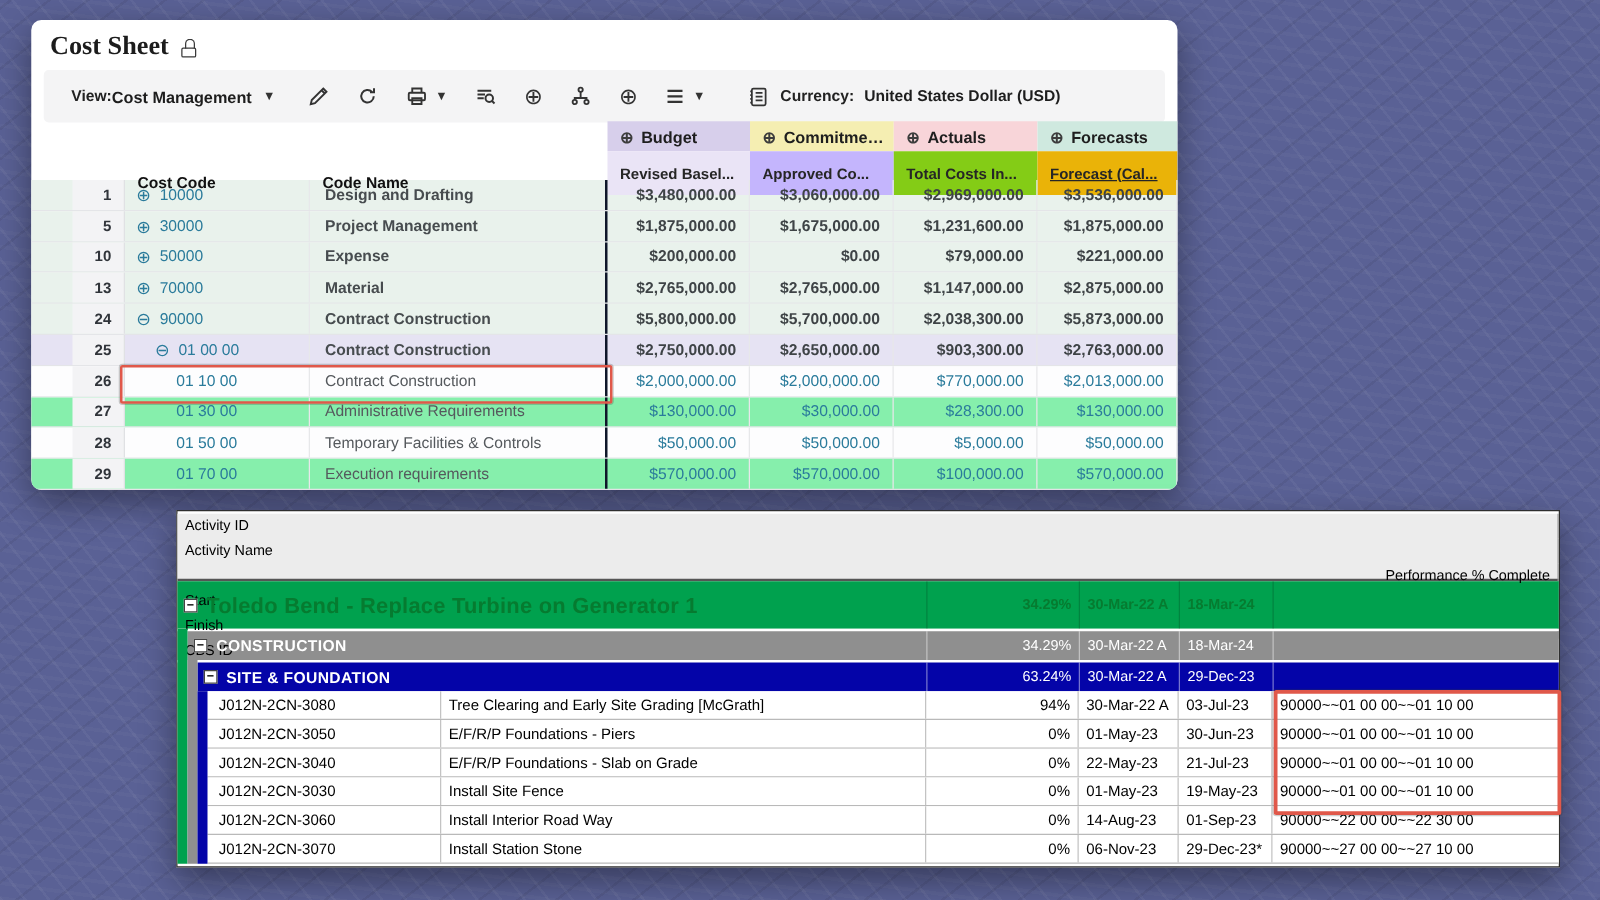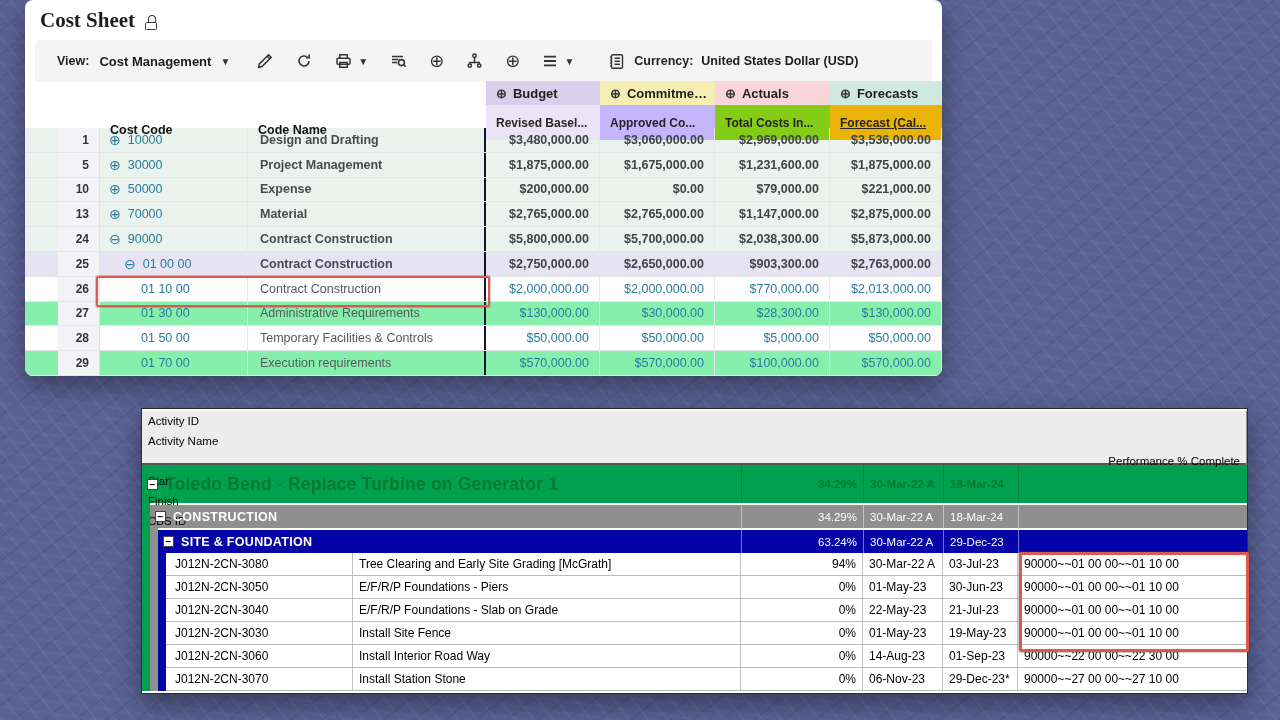--- a/index.html
+++ b/index.html
@@ -8,31 +8,31 @@
     font-family:"Liberation Sans",sans-serif;
     background-color:#5a6195;
     background-image:
       repeating-linear-gradient(52deg, rgba(255,255,255,0.045) 0 2px, transparent 2px 15px),
       repeating-linear-gradient(-38deg, rgba(0,0,0,0.06) 0 2px, transparent 2px 19px),
       repeating-linear-gradient(8deg, rgba(255,255,255,0.025) 0 3px, transparent 3px 12px);
   }
   .win{position:absolute;background:#fff;}
 
   
-  .cost-sheet{left:25px;top:0;width:917px;height:376px;border-radius:8px;
+  .cost-sheet{left:25px;top:16px;width:917px;height:376px;border-radius:8px;
     box-shadow:0 10px 28px rgba(0,0,0,.38);overflow:hidden;}
   .cs-title-row{position:absolute;top:8px;left:15px;display:flex;align-items:center;gap:10px;}
   .cs-title{font-family:"Liberation Serif",serif;font-size:21px;font-weight:700;color:#1c1c1c;margin:0;}
   .lock{position:relative;width:13px;height:15px;display:inline-block;margin-top:3px;}
   .lock .lk-body{position:absolute;bottom:0;left:0;width:10px;height:6px;border:1.6px solid #3a3a3a;border-radius:1.5px;}
   .lock .lk-shackle{position:absolute;top:0;left:3px;width:6px;height:7px;border:1.6px solid #3a3a3a;border-bottom:none;border-radius:5px 5px 0 0;}
 
   .cs-toolbar{position:absolute;top:40px;left:10px;right:10px;height:42px;background:#f4f4f5;
     border-radius:4px;display:flex;align-items:center;padding:0 12px 0 22px;box-sizing:border-box;}
-  .tb-label{font-size:12.5px;font-weight:700;color:#222;margin-right:10px;}
+  .tb-label{font-size:12.5px;font-weight:700;color:#222;}
   .view-dd{display:flex;align-items:center;gap:9px;background:none;border:none;font-family:inherit;
     font-size:13px;font-weight:600;color:#1d1d1d;margin-right:26px;cursor:pointer;padding:0;}
   .caret{font-size:10px;color:#333;}
   .tb-btn{background:none;border:none;padding:0;margin-right:21px;display:flex;align-items:center;gap:5px;
     color:#333;cursor:pointer;height:22px;}
   .tb-btn svg{display:block;}
   .glyph-btn{font-size:18px;line-height:18px;color:#333;}
   .currency-group{display:flex;align-items:center;gap:8px;margin-left:12px;}
   .cur-label{font-size:12.5px;font-weight:700;color:#222;}
   .cur-value{font-size:12.5px;font-weight:700;color:#1d1d1d;}

